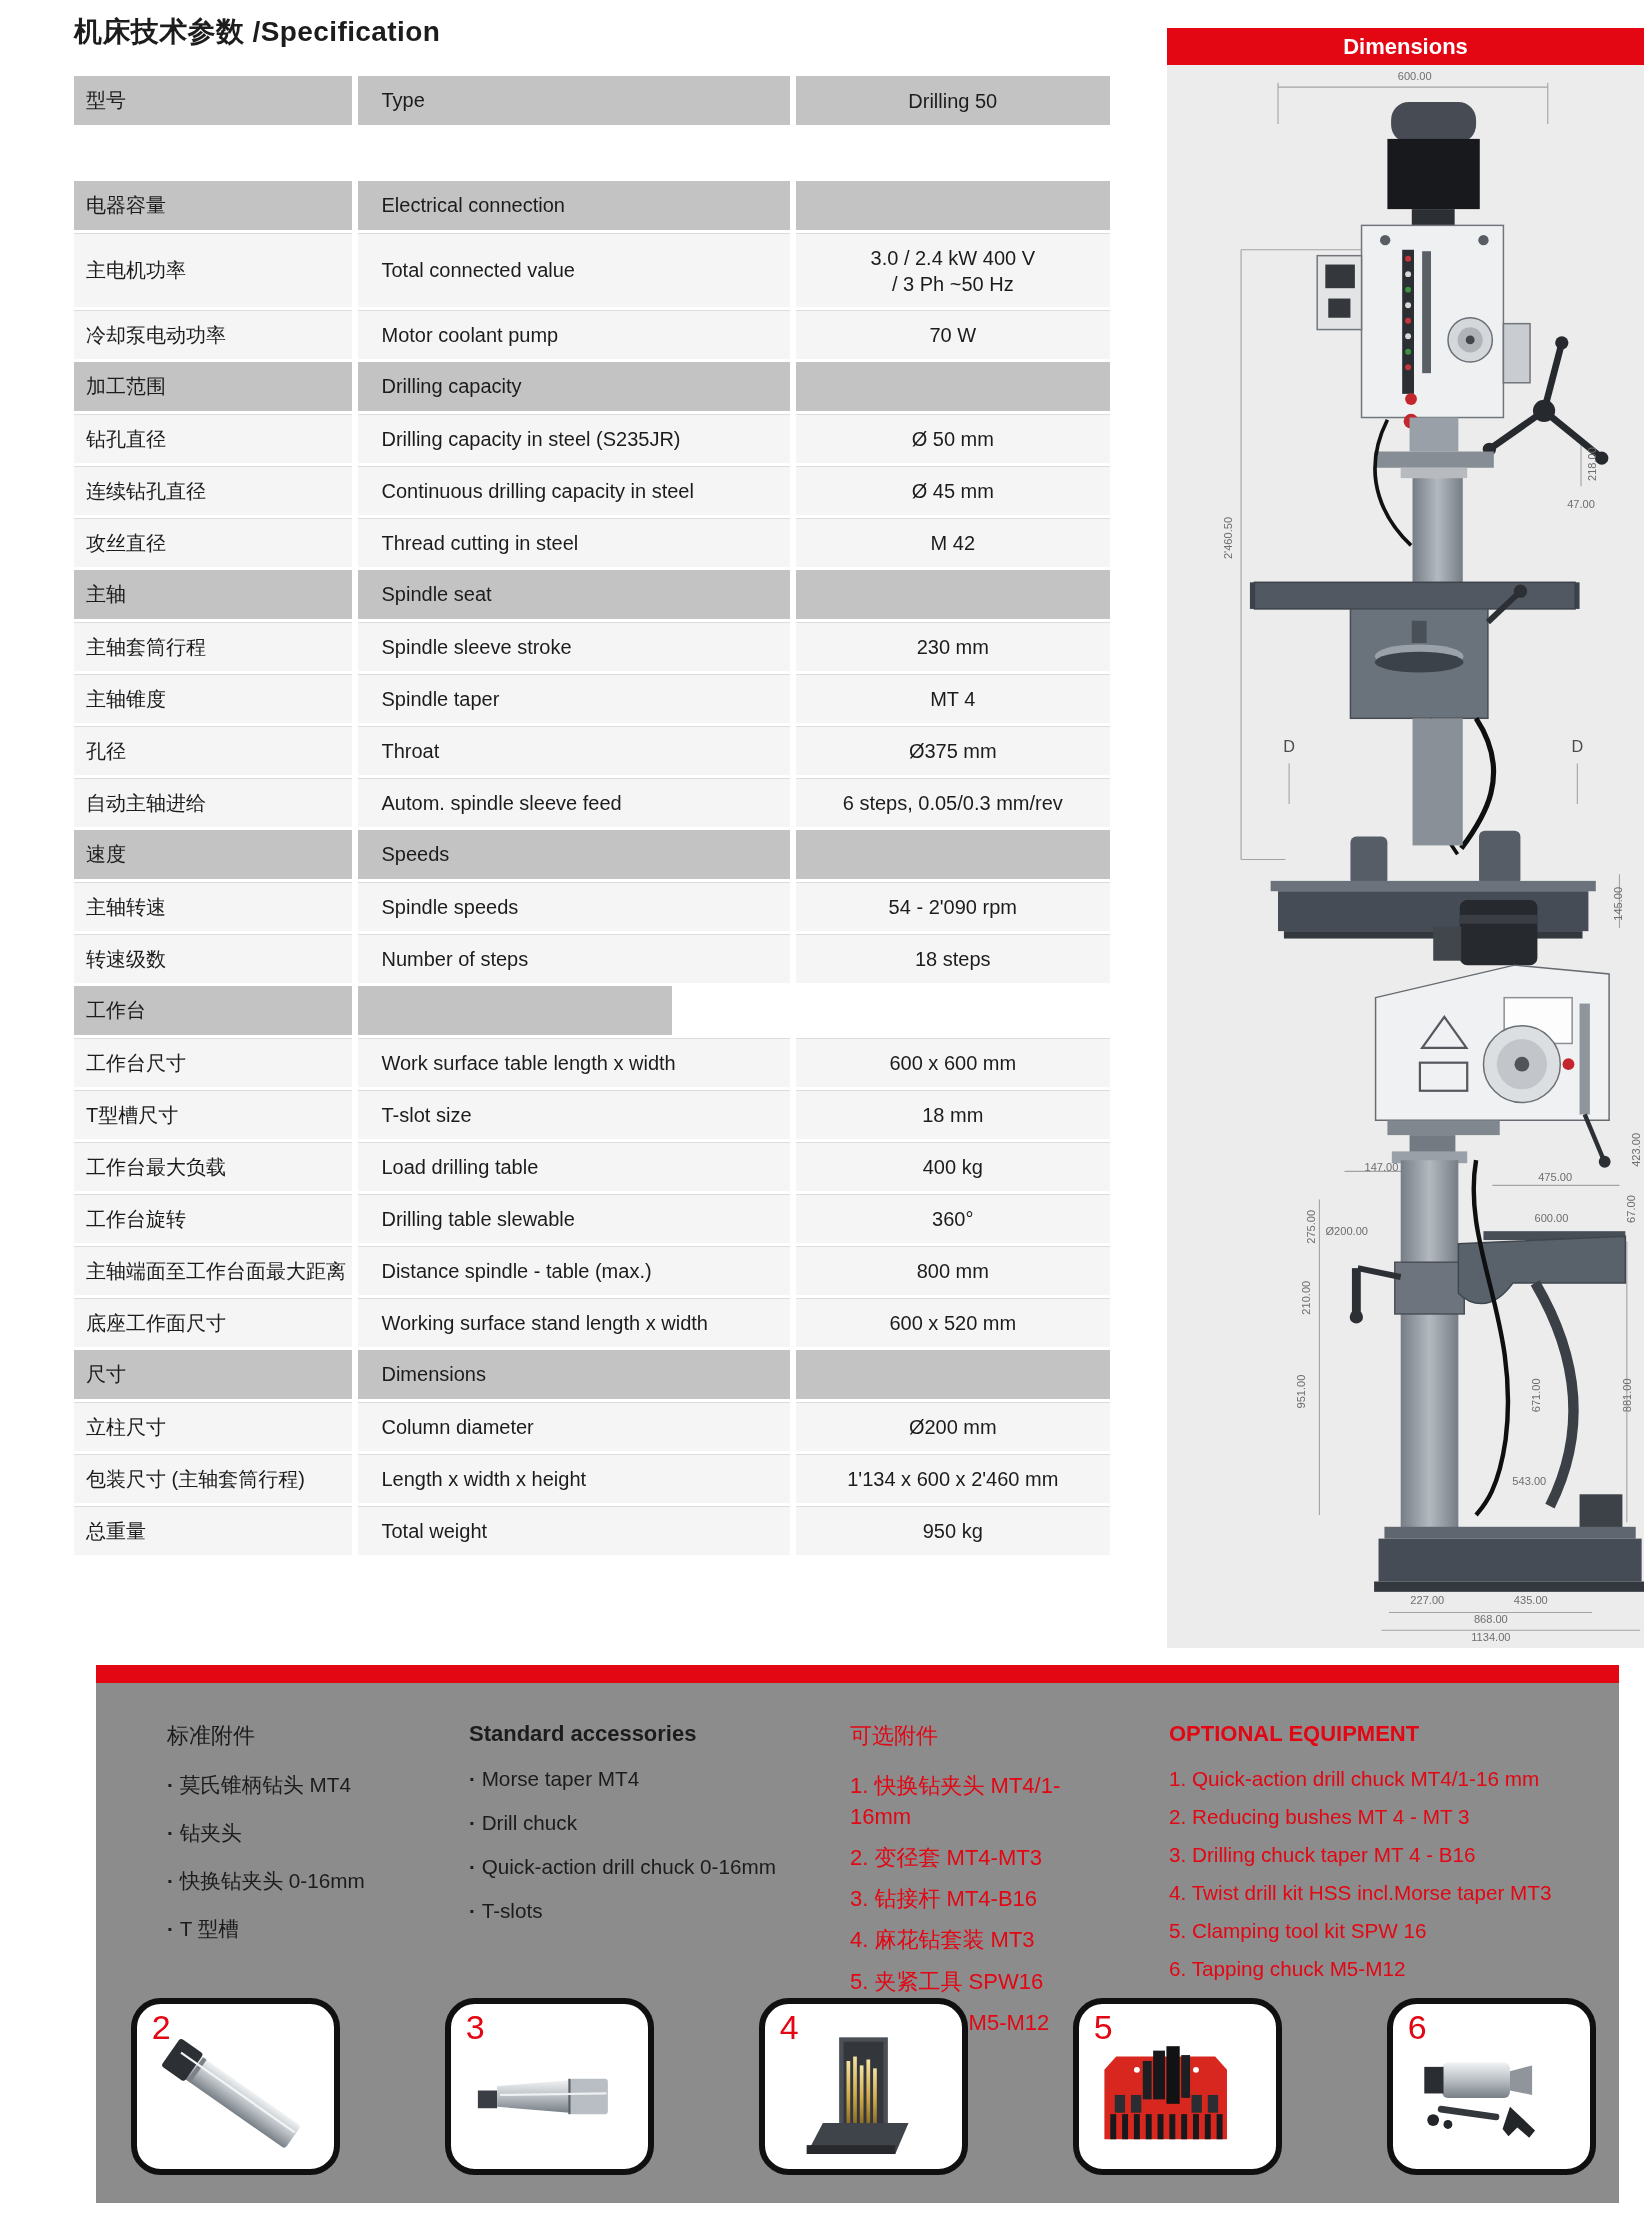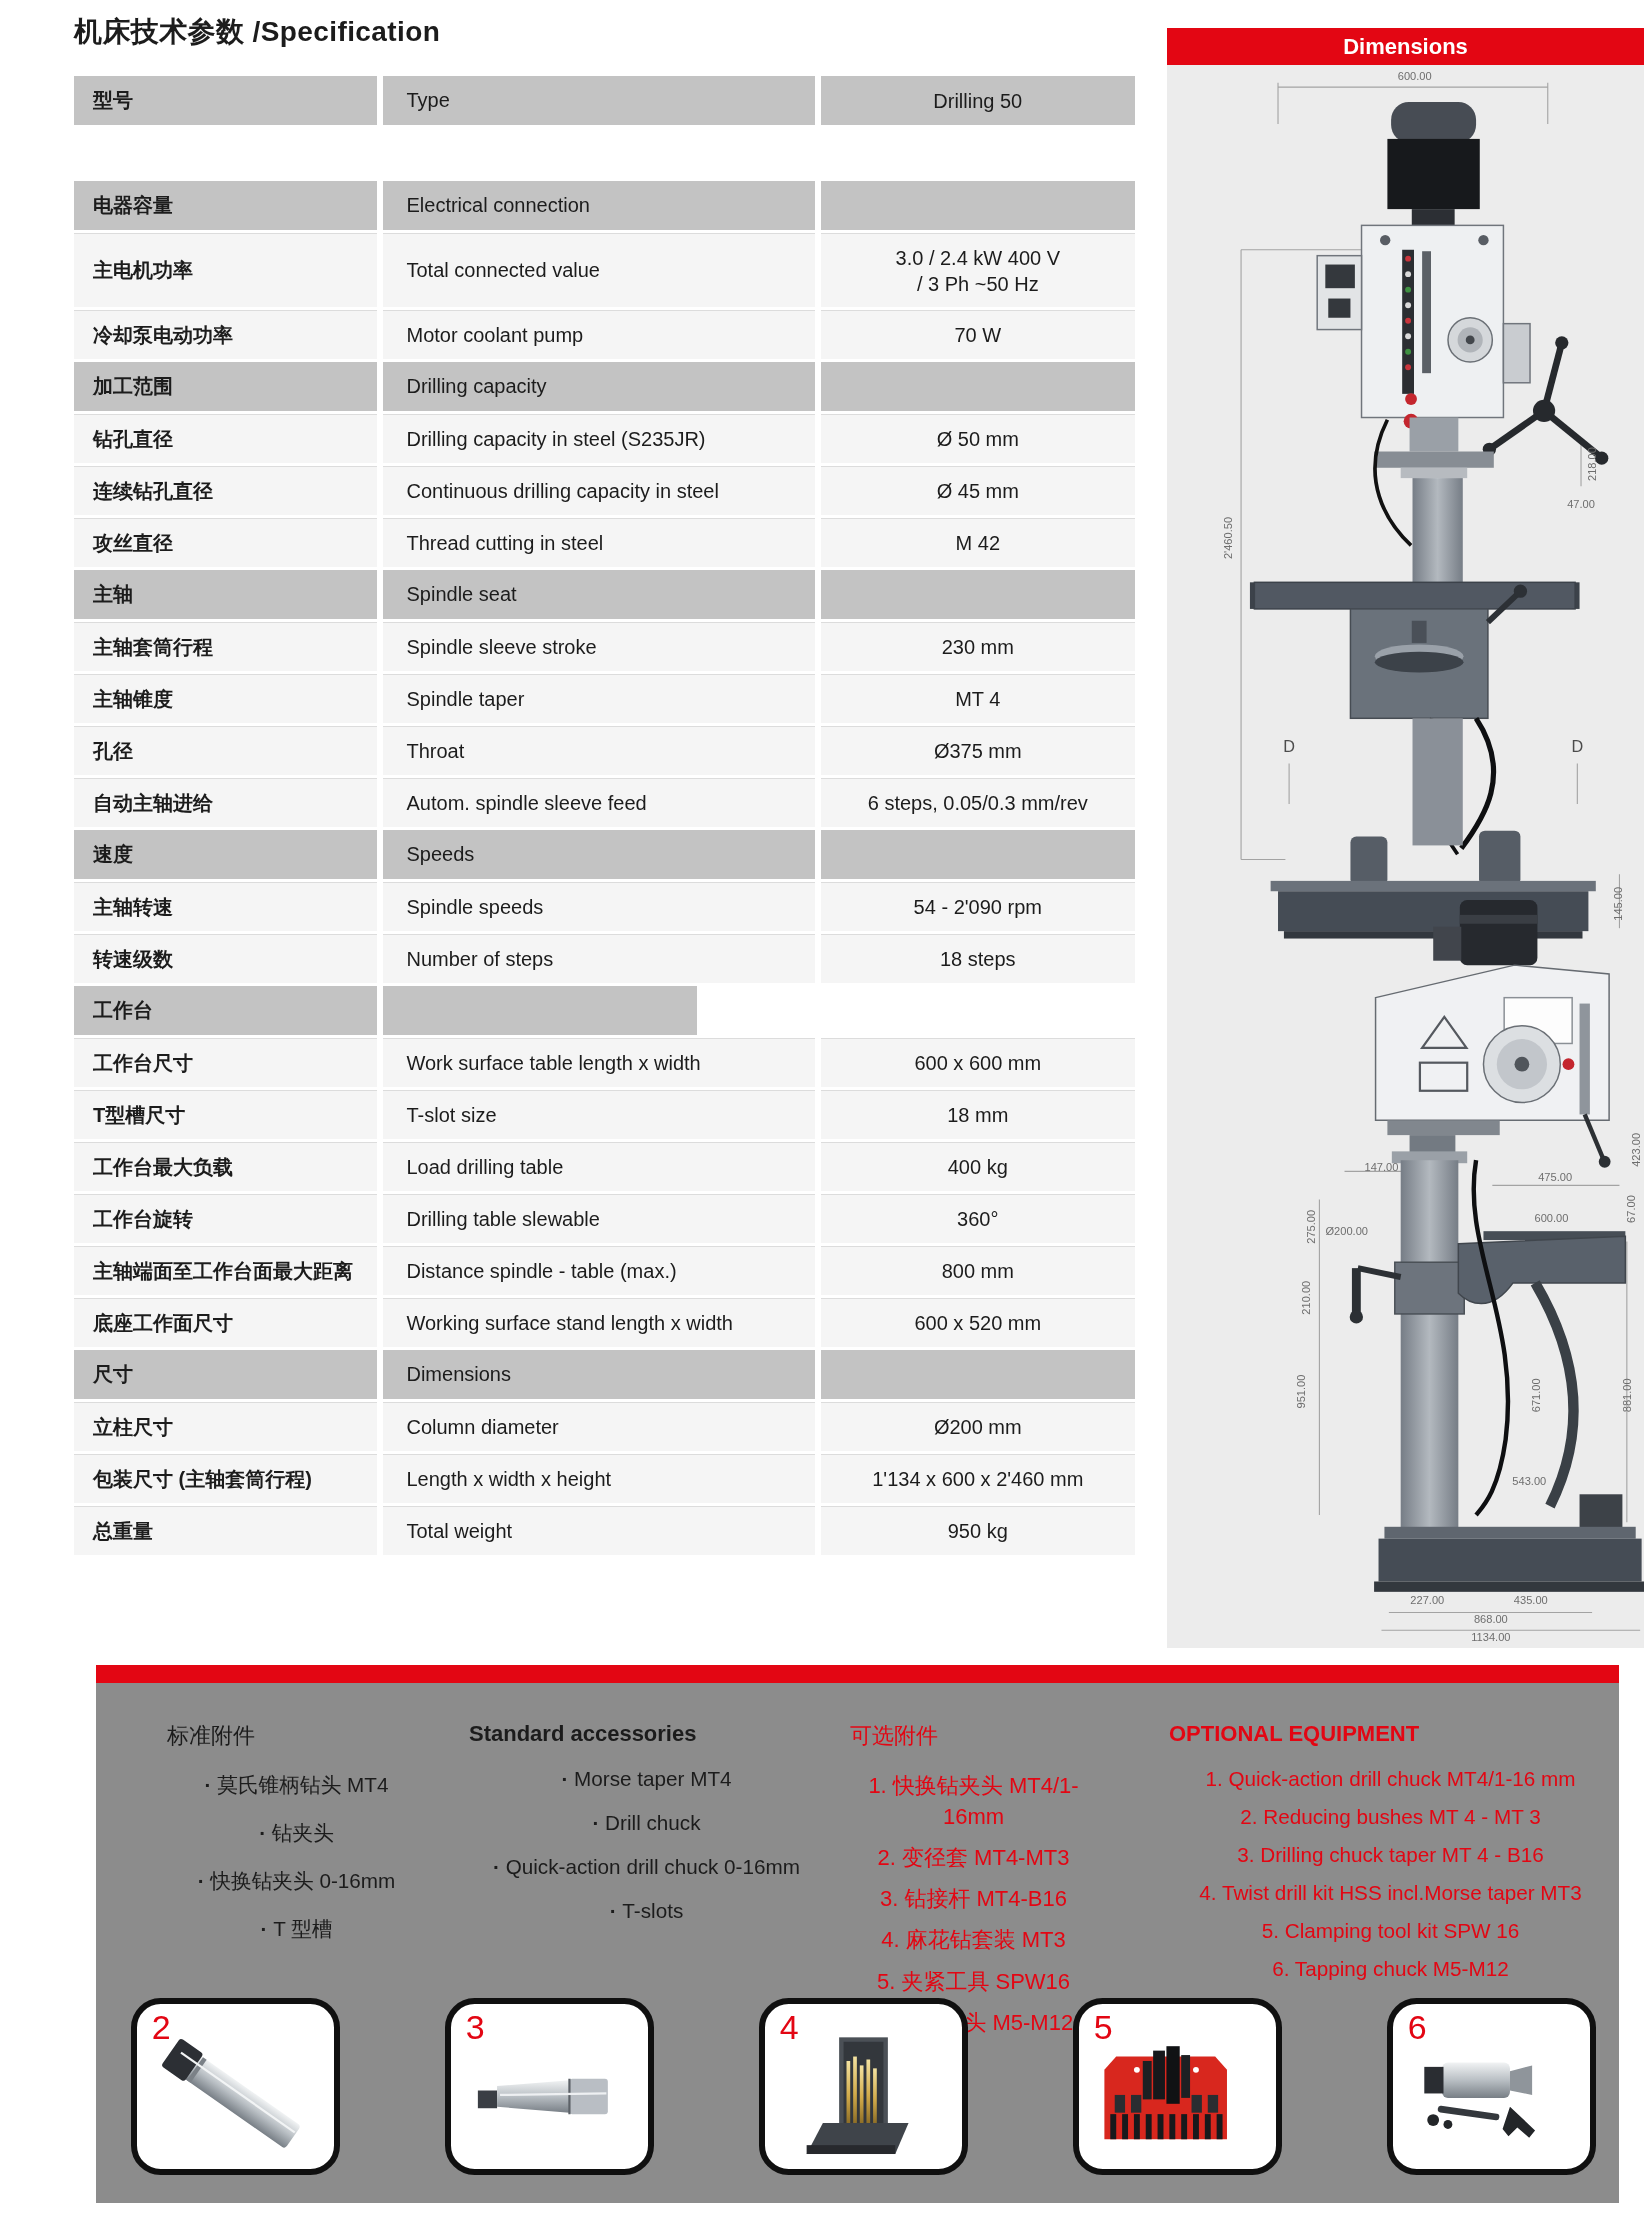--- a/index.html
+++ b/index.html
@@ -4,40 +4,40 @@
 <style>
   html,body{margin:0;padding:0;background:#ffffff;}
   body{width:1650px;height:2227px;position:relative;font-family:"Liberation Sans","DejaVu Sans",sans-serif;color:#1c1c1c;}
   .title{position:absolute;left:74px;top:13.3px;font-size:28px;font-weight:bold;margin:0;letter-spacing:0.4px;}
   
   .spec-table{position:absolute;left:74px;top:76px;width:1061px;}
   .trow{display:flex;margin-bottom:3px;height:49px;}
   .trow.tall{height:74px;}
   .trow.spacer{height:50px;}
   .cell{box-sizing:border-box;display:flex;align-items:center;font-size:20px;}
-  .c1{width:303px;padding-left:19px;font-weight:bold;}
+  .c1{width:278px;padding-left:12px;}
   .c2{width:432px;margin-left:5.9px;padding-left:23.6px;}
   .c3{width:314px;margin-left:5.9px;justify-content:center;text-align:center;flex-direction:column;line-height:1.3;}
   .trow.data .cell{background:#f5f5f5;border-top:1.5px solid #dcdcdc;}
   .trow.section .cell,.trow.model .cell{background:#c3c3c3;}
   
   .dim-panel{position:absolute;left:1167px;top:28px;width:477px;}
   .dim-header{height:37px;background:#e30613;color:#ffffff;font-size:22px;font-weight:bold;text-align:center;line-height:37px;}
   .dim-body{width:477px;height:1583px;background:#ececec;}
   .dimlabel{font-size:15px;fill:#6e6e6e;text-anchor:middle;font-family:"Liberation Sans",sans-serif;}
   .dimlabel.big{font-size:22px;fill:#4c4c4c;}
   
   .acc-panel{position:absolute;left:96px;top:1665px;width:1523px;height:538px;}
   .acc-redbar{height:17.7px;background:#e30613;}
   .acc-body{position:relative;height:520px;background:#8c8c8c;}
   .acc-col{position:absolute;top:38px;}
   .acc-h{font-size:22px;margin-bottom:20.7px;}
   .acc-h.bold{font-weight:bold;}
   .acc-h.red{color:#e30613;}
-  .acc-item{font-size:20.7px;margin-bottom:20px;text-align:center;}
+  .acc-item{font-size:20.7px;margin-bottom:20px;}
   .acc-item.bullet:before{content:"\00B7\0020";font-weight:bold;}
   .acc-item.rednum{color:#e30613;font-size:22px;margin-bottom:10.3px;line-height:1.4;}
   .acc-item.redlist{color:#e30613;font-size:20.7px;margin-bottom:14px;}
   .thumb{position:absolute;top:315px;width:209px;height:177px;background:#ffffff;border:6.6px solid #101010;border-radius:29.6px;box-sizing:border-box;overflow:hidden;}
   .thumb-num{position:absolute;left:14.8px;top:4.4px;color:#e30613;font-size:34px;}
   .thumb-img{position:absolute;left:5.9px;top:23.6px;width:185px;height:144px;}
 </style>
 </head>
 <body>
 

